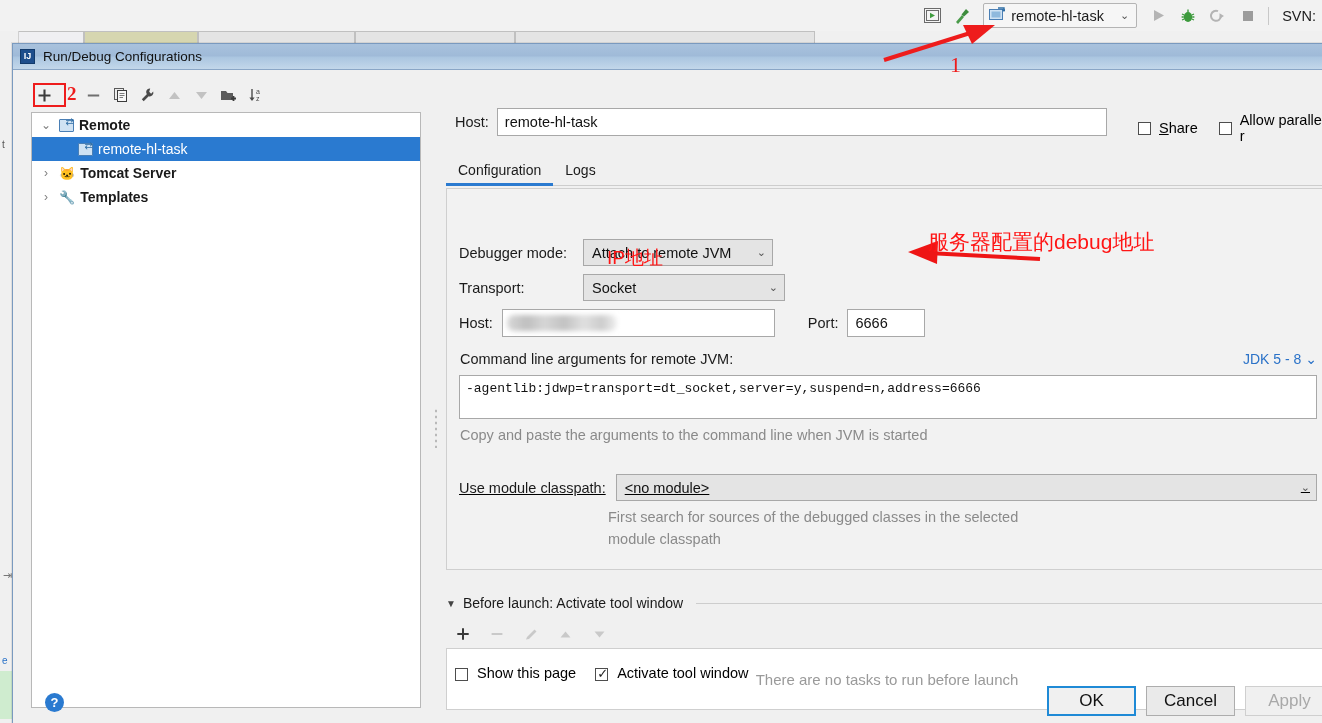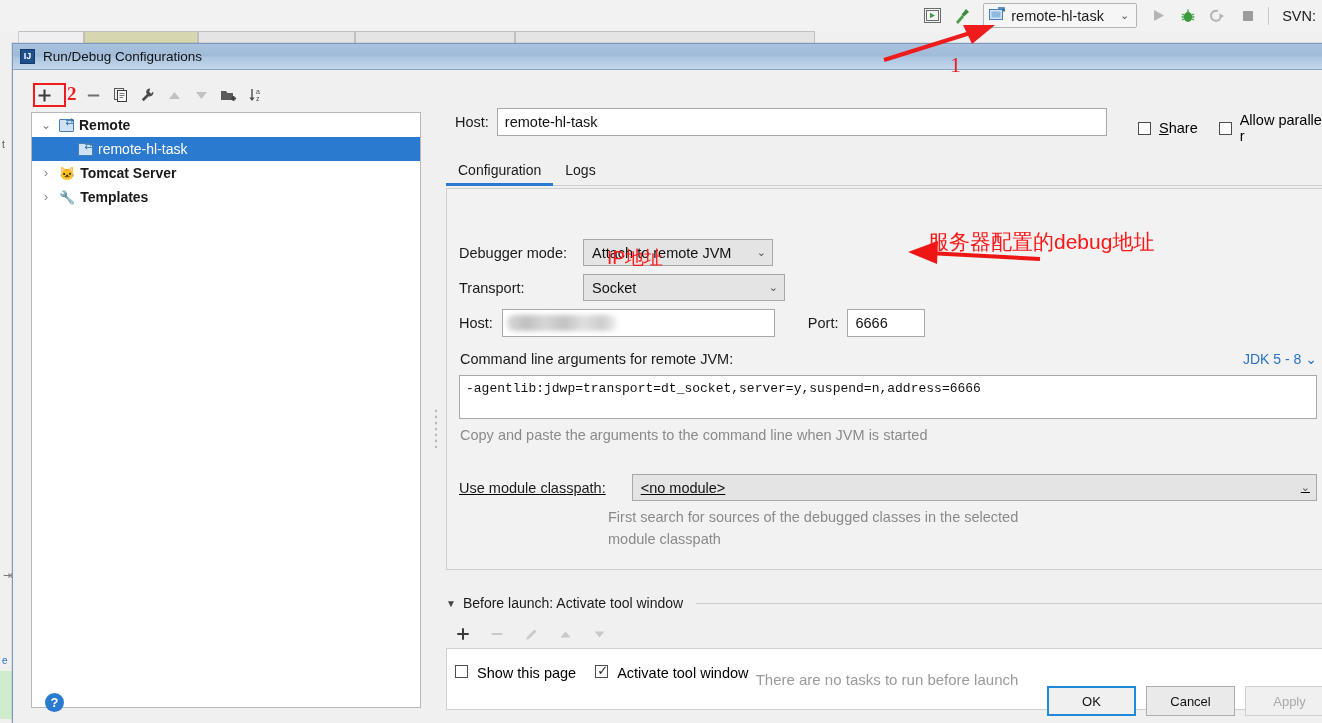--- a/index.html
+++ b/index.html
@@ -191,21 +191,21 @@
   .cmd-box {
     position:absolute; left:12px; top:186px; right:10px; height:44px;
     border:1px solid #a8a8a8; background:#fff;
     font-family:"Liberation Mono", monospace; font-size:13px; color:#111;
     padding:5px 6px; white-space:pre; overflow:hidden;
   }
   .cmd-hint { position:absolute; left:13px; top:238px; font-size:14.5px; color:#8a8a8a; }
 
   .row-mcp { position:absolute; left:12px; top:285px; right:10px; display:flex; align-items:center; gap:10px;text-decoration:underline; }
   .row-mcp .fld-label { white-space:nowrap; }
-  .mcp-combo { flex:1;margin-left:16px; }
+  .mcp-combo { flex:1; }
   .mcp-hint {
     position:absolute; left:161px; top:317px; font-size:14.5px; color:#8a8a8a; line-height:22px;
   }
 
   
   .bl-header { position:absolute; left:3px; top:525px; right:0; display:flex; align-items:center; gap:7px; }
   .bl-header .tri { color:#444; font-size:10px; }
   .bl-title { font-size:14px; color:#1a1a1a; white-space:nowrap; }
   .bl-rule { flex:1; height:1px; background:#cdcdcd; margin-left:6px; margin-right:0px; }
 
@@ -214,31 +214,31 @@
   .bl-tb-btn.dim { color:#c4c4c4; }
 
   .bl-list {
     position:absolute; left:3px; top:578px; width:882px; height:62px;
     background:#fff; border:1px solid #cfcfcf;
     display:flex; align-items:center; justify-content:center;
     font-size:15px; color:#9a9a9a;
   }
 
   
-  .bottom-opts { position:absolute; left:442px; bottom:43px; display:flex; align-items:flex-start; gap:9px; font-size:14.5px; }
+  .bottom-opts { position:absolute; left:442px; bottom:43px; display:flex; align-items:flex-end; gap:9px; font-size:14.5px; }
   .help-btn {
     position:absolute; left:32px; bottom:12px;
     width:19px; height:19px; border-radius:50%; background:#2a7ad0;
     color:#fff; font-size:13px; font-weight:bold;
     display:flex; align-items:center; justify-content:center;
   }
   .btn-row { position:absolute; right:-3px; bottom:8px; display:flex; gap:10px; }
   .dbtn {
     min-width:89px; height:30px; border:1px solid #adadad; background:#eaeaea;
-    font-size:13px; color:#111; display:flex; align-items:center; justify-content:center;
+    font-size:17px; color:#111; display:flex; align-items:center; justify-content:center;
     font-family:"Liberation Sans", sans-serif;
   }
   .dbtn.default { border:2px solid #1f8ad6; background:#f0f0f0; }
   .dbtn.disabled { color:#a9a9a9; border-color:#cfcfcf; background:#f0f0f0; }
 
   
   .ann-layer { position:absolute; inset:0; pointer-events:none; }
   .ann-num1 {
     position:absolute; left:950px; top:52px;
     color:#ee1c1c; font-size:22px;

